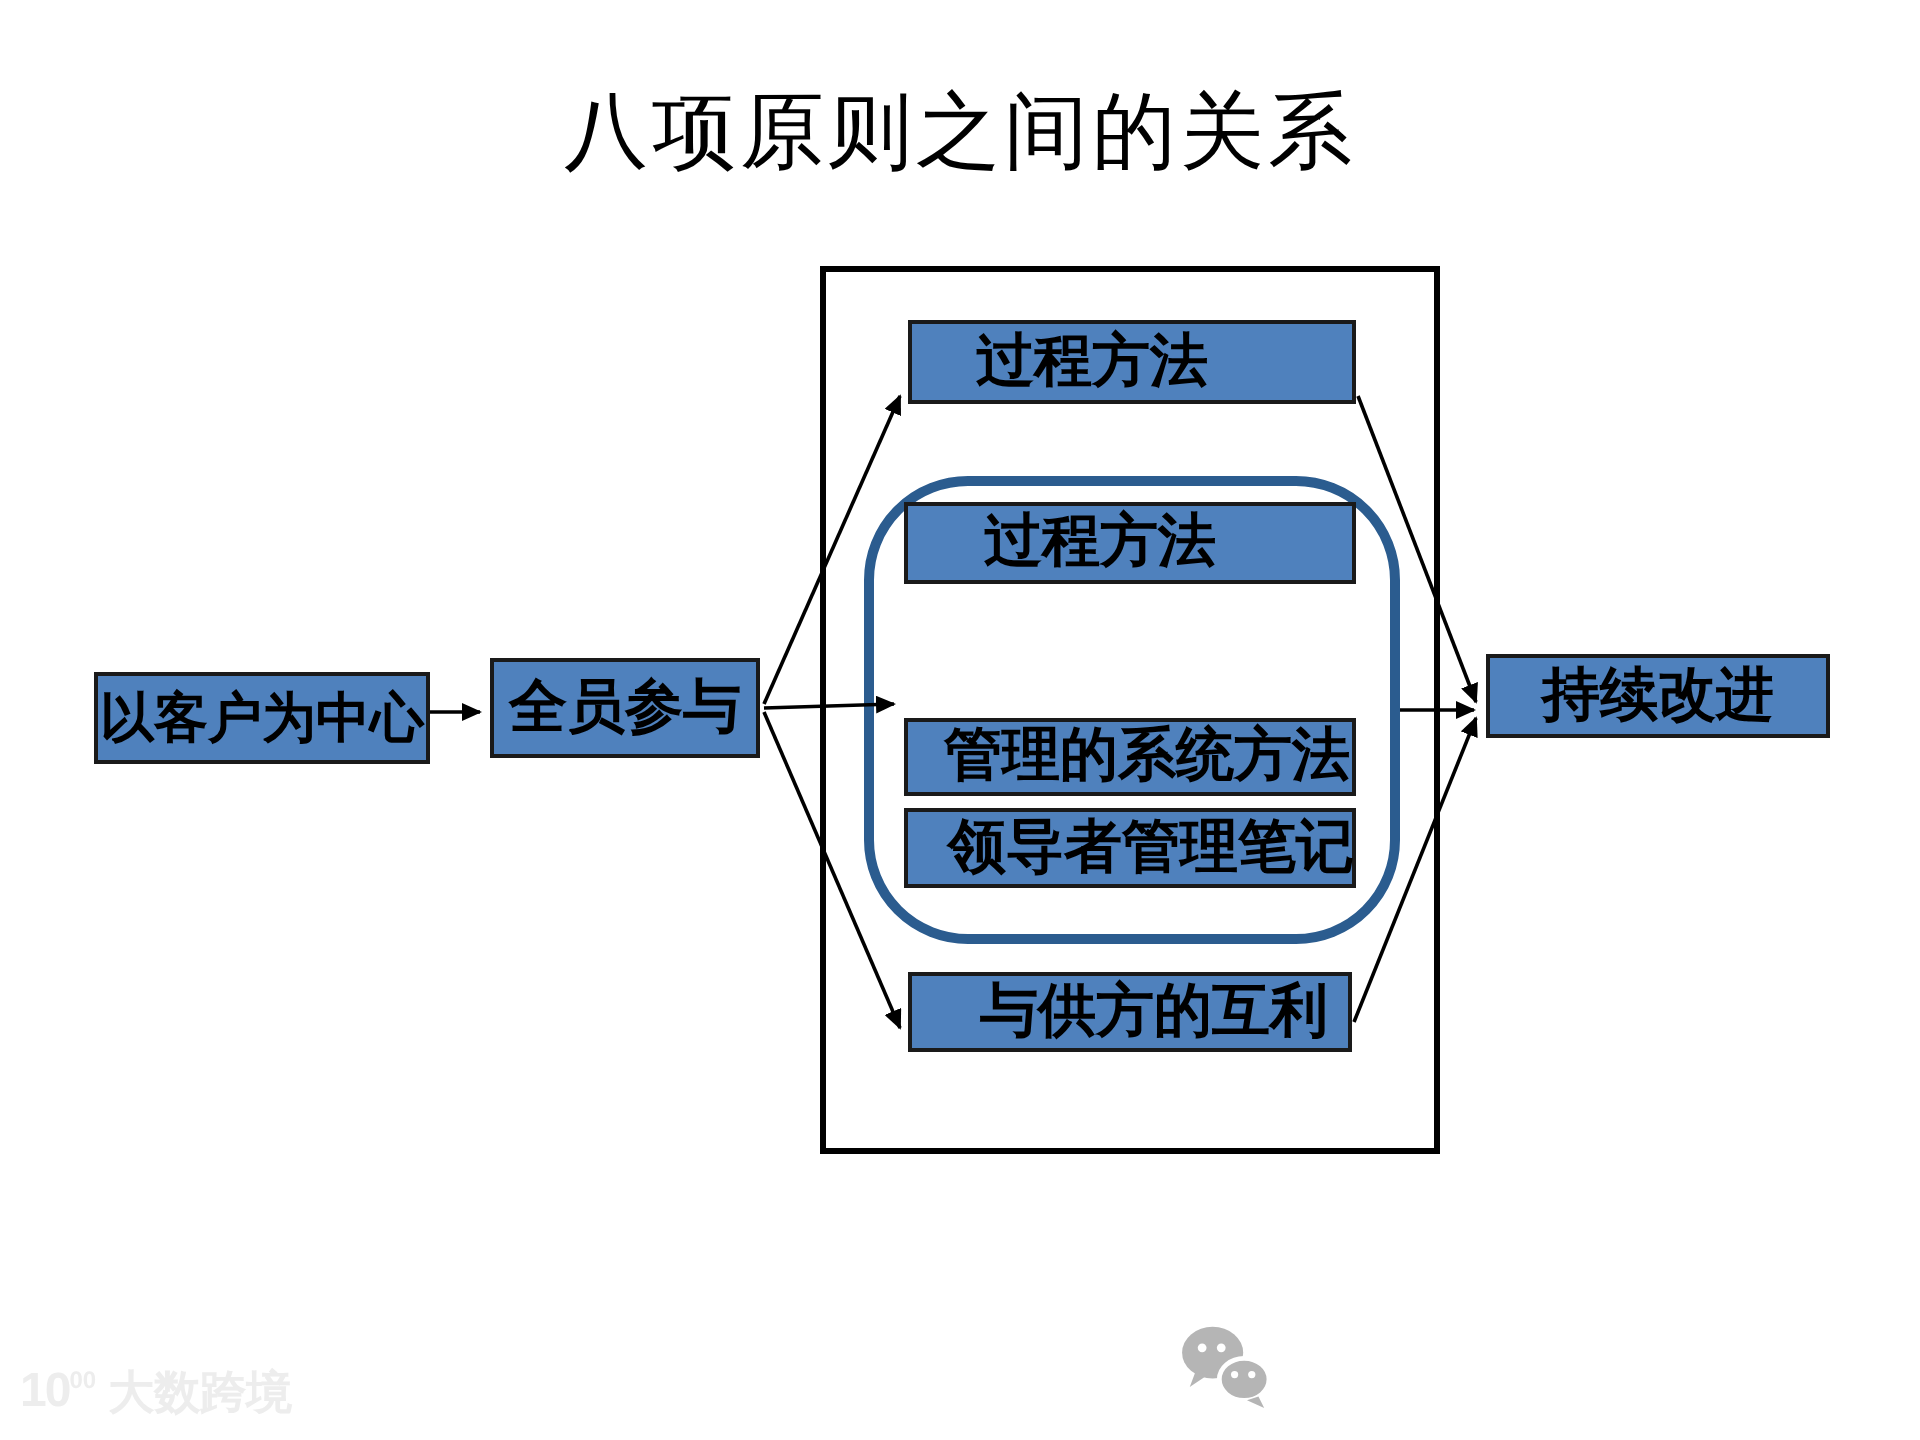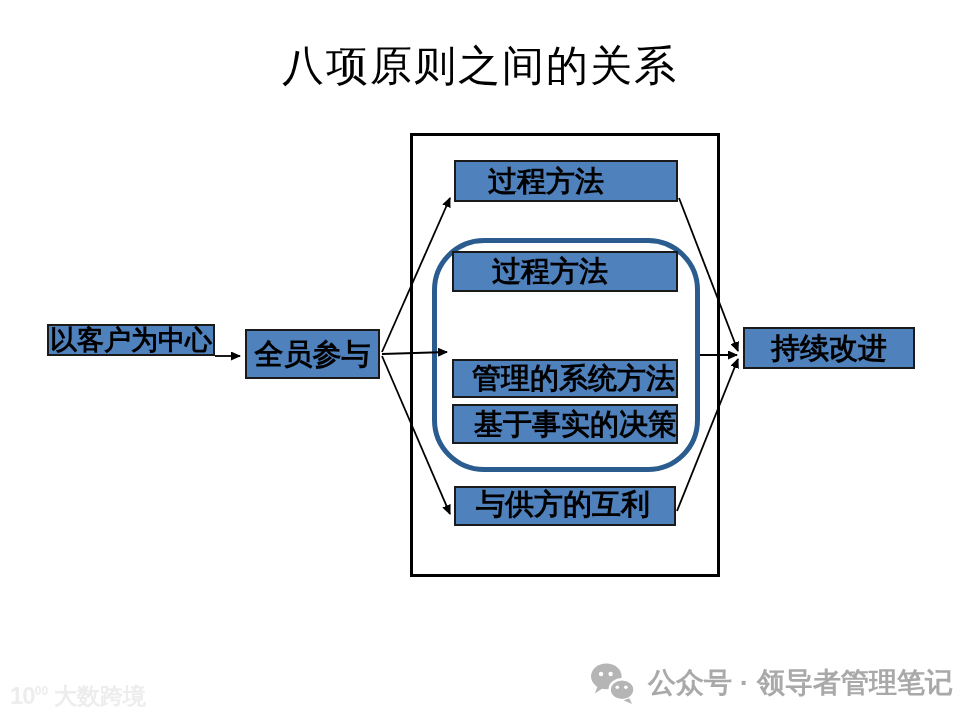--- a/index.html
+++ b/index.html
@@ -52,33 +52,33 @@
 </style>
 </head>
 <body>
 
 <div class="slide-title">八项原则之间的关系</div>
 
 <div class="outer-container"></div>
 
 <div class="group-rounded"></div>
 
-<div class="node center" style="left:47px;top:324px;width:168px;height:32px;font-size:27px;">以客户为中心</div>
+<div class="node center" style="left:47px;top:336px;width:168px;height:46px;font-size:27px;">以客户为中心</div>
 
 <div class="node center" style="left:245px;top:329px;width:135px;height:50px;">全员参与</div>
 
 <div class="node" style="left:454px;top:160px;width:224px;height:42px;padding-left:32px;">过程方法</div>
 
 <div class="node" style="left:452px;top:251px;width:226px;height:41px;padding-left:38px;">过程方法</div>
 
 <div class="node" style="left:452px;top:331px;width:226px;height:39px;padding-left:18px;margin-top:28px;">管理的系统方法</div>
 
-<div class="node" style="left:452px;top:404px;width:226px;height:40px;padding-left:20px;">基于事实的决策</div>
+<div class="node" style="left:452px;top:404px;width:226px;height:40px;padding-left:20px;">领导者管理笔记</div>
 
-<div class="node" style="left:454px;top:486px;width:222px;height:40px;padding-left:20px;font-family:Liberation Mono, monospace;">与供方的互利</div>
+<div class="node" style="left:454px;top:486px;width:222px;height:40px;padding-left:34px;">与供方的互利</div>
 
 <div class="node center" style="left:743px;top:327px;width:172px;height:42px;">持续改进</div>
 
 <svg class="connector-layer" viewBox="0 0 960 720">
   <defs>
     <marker id="ah" markerWidth="11" markerHeight="9" refX="9" refY="4.5" orient="auto" markerUnits="userSpaceOnUse">
       <path d="M0,0 L10,4.5 L0,9 z" fill="#000"></path>
     </marker>
   </defs>
   <line x1="215" y1="356" x2="240" y2="356" stroke="#000" stroke-width="1.8" marker-end="url(#ah)"></line>
@@ -96,19 +96,18 @@
       <ellipse cx="17" cy="15" rx="16" ry="13.5" fill="#b5b5b5"></ellipse>
       <path d="M8,25 L5,33 L14,27 z" fill="#b5b5b5"></path>
       <circle cx="11.5" cy="12.5" r="2.3" fill="#ffffff"></circle>
       <circle cx="21.5" cy="12.5" r="2.3" fill="#ffffff"></circle>
       <ellipse cx="33.5" cy="29" rx="13" ry="11" fill="#b5b5b5" stroke="#ffffff" stroke-width="2.5"></ellipse>
       <path d="M41,38 L44,44 L35,40 z" fill="#b5b5b5"></path>
       <circle cx="28.5" cy="26.5" r="1.9" fill="#ffffff"></circle>
       <circle cx="37.5" cy="26.5" r="1.9" fill="#ffffff"></circle>
     </svg>
   </span>
-  <span>公众号 · 领导者管理笔记</span>
 </div>
 
 <div class="wm-left">
   <span class="dk-mark"><span>10</span><sup>00</sup></span>
   <span>大数跨境</span>
 </div>
 
 </body></html>

